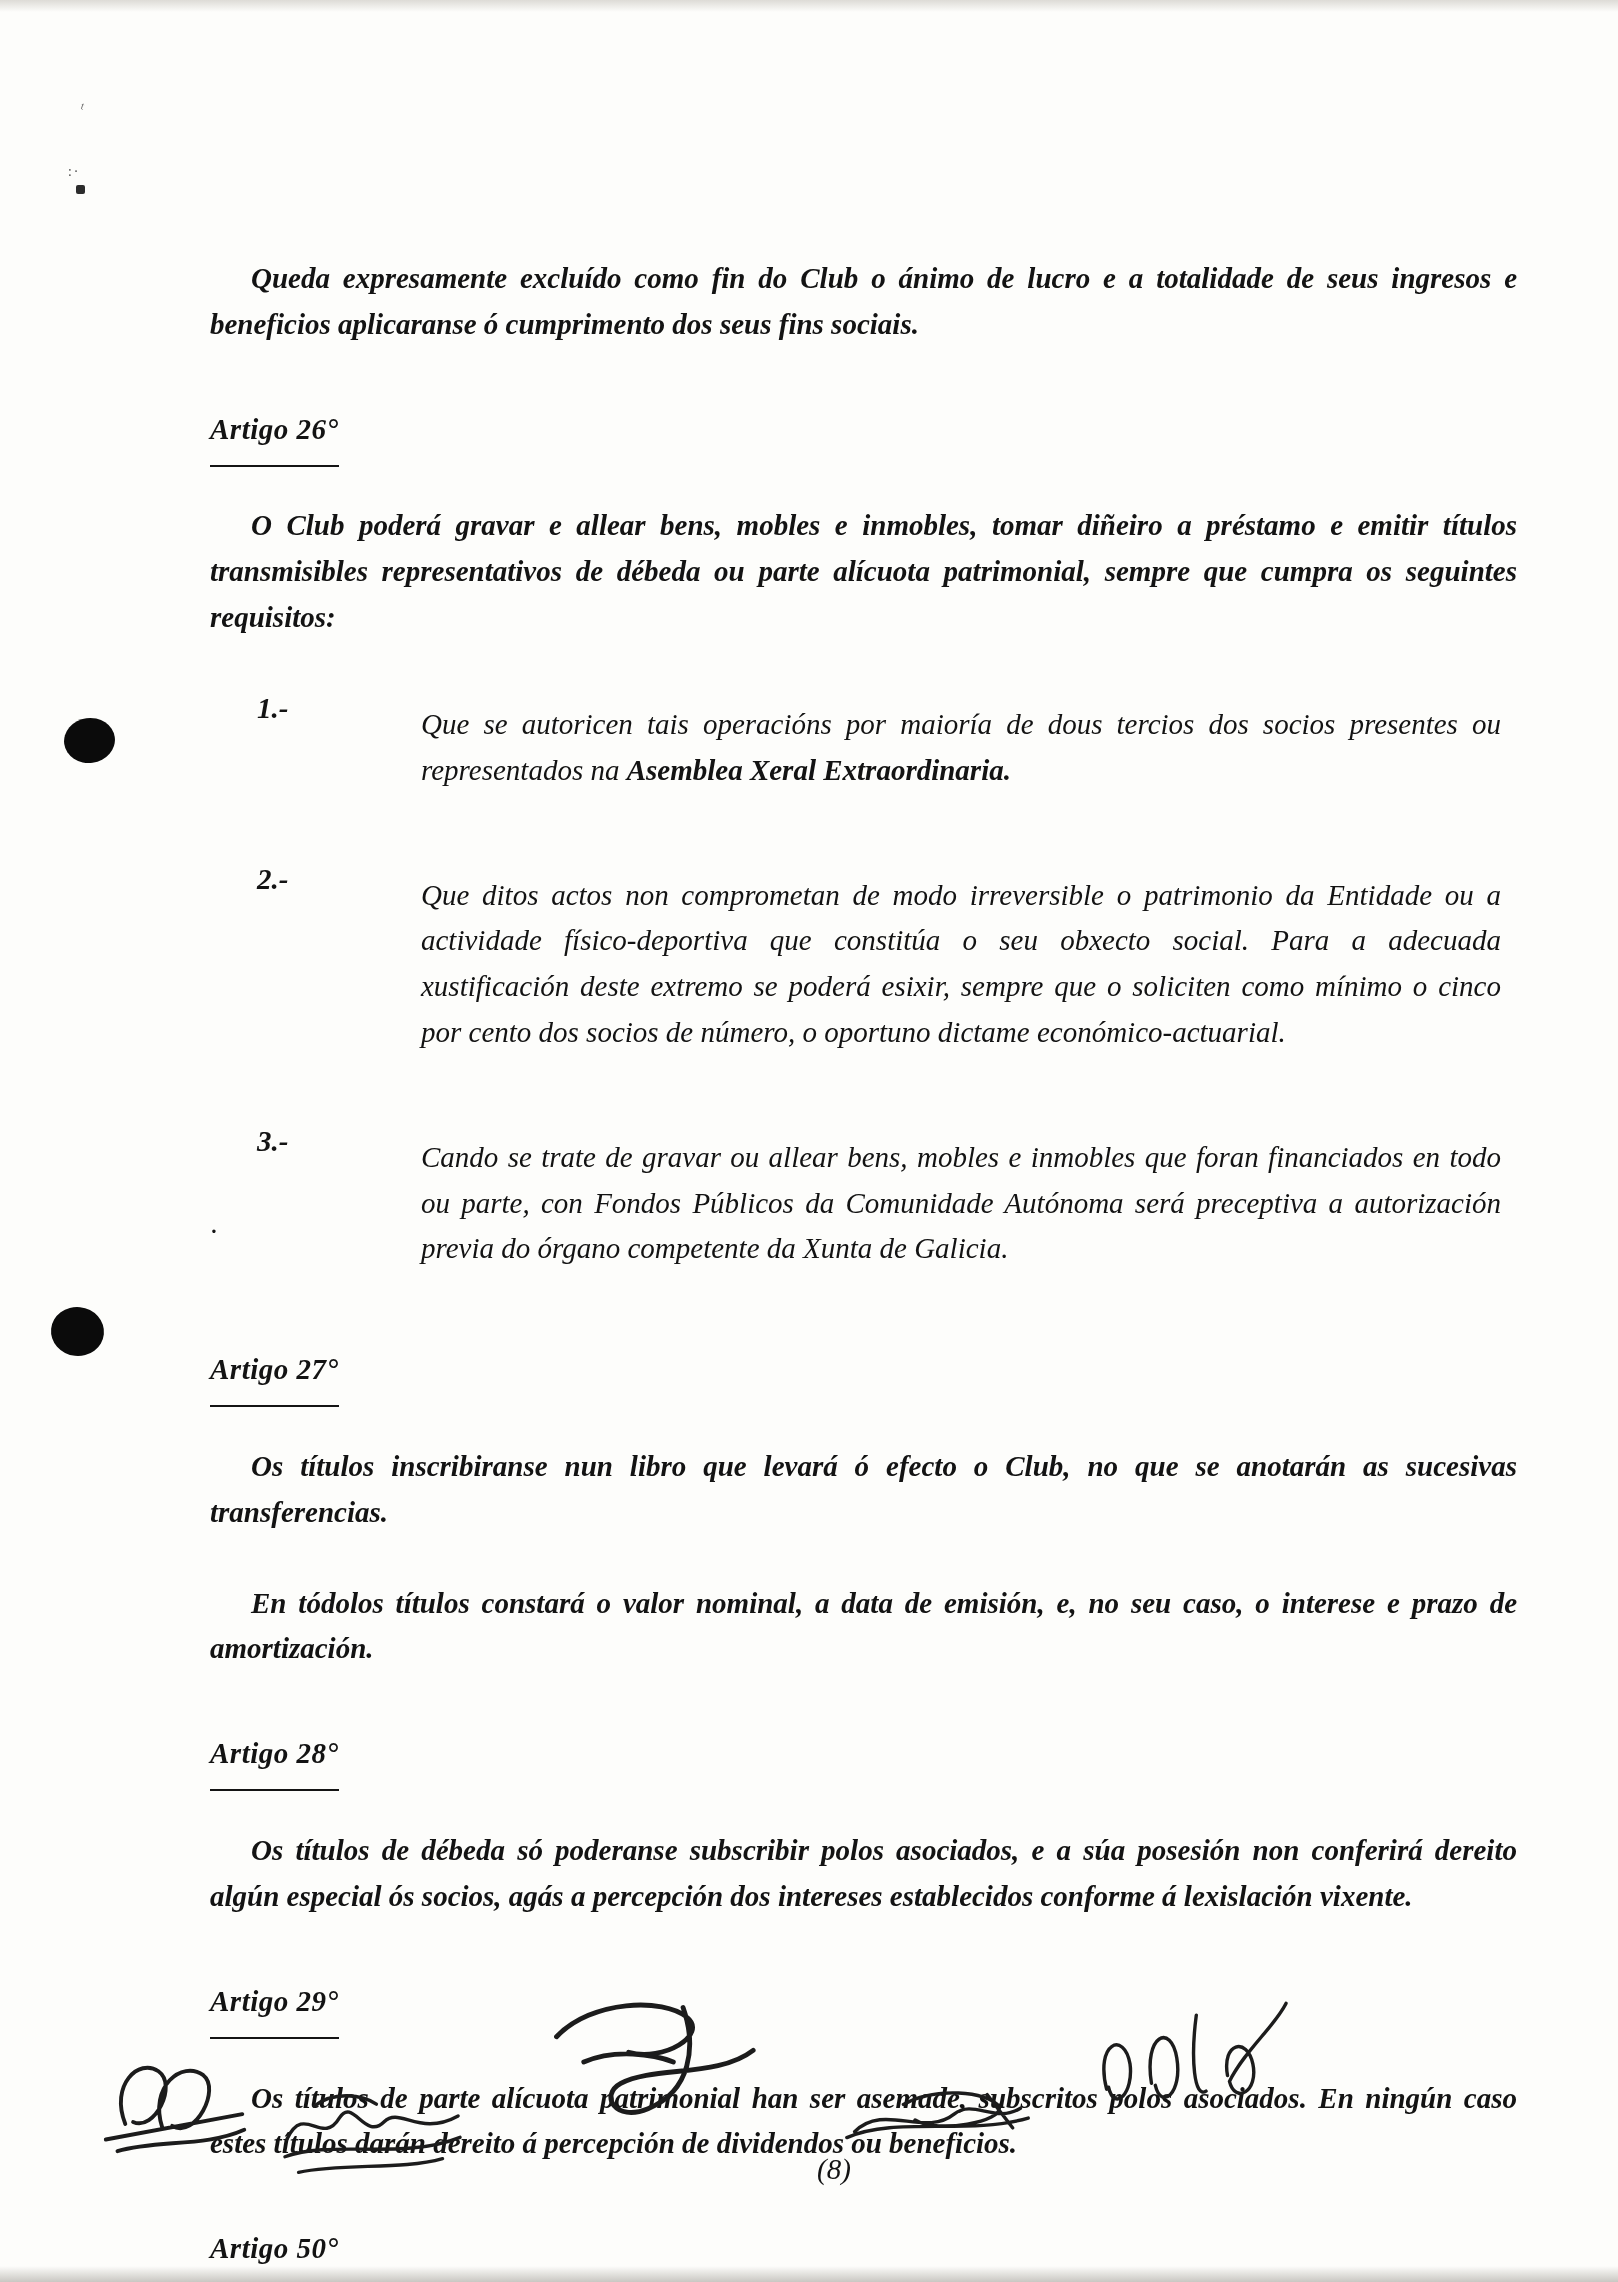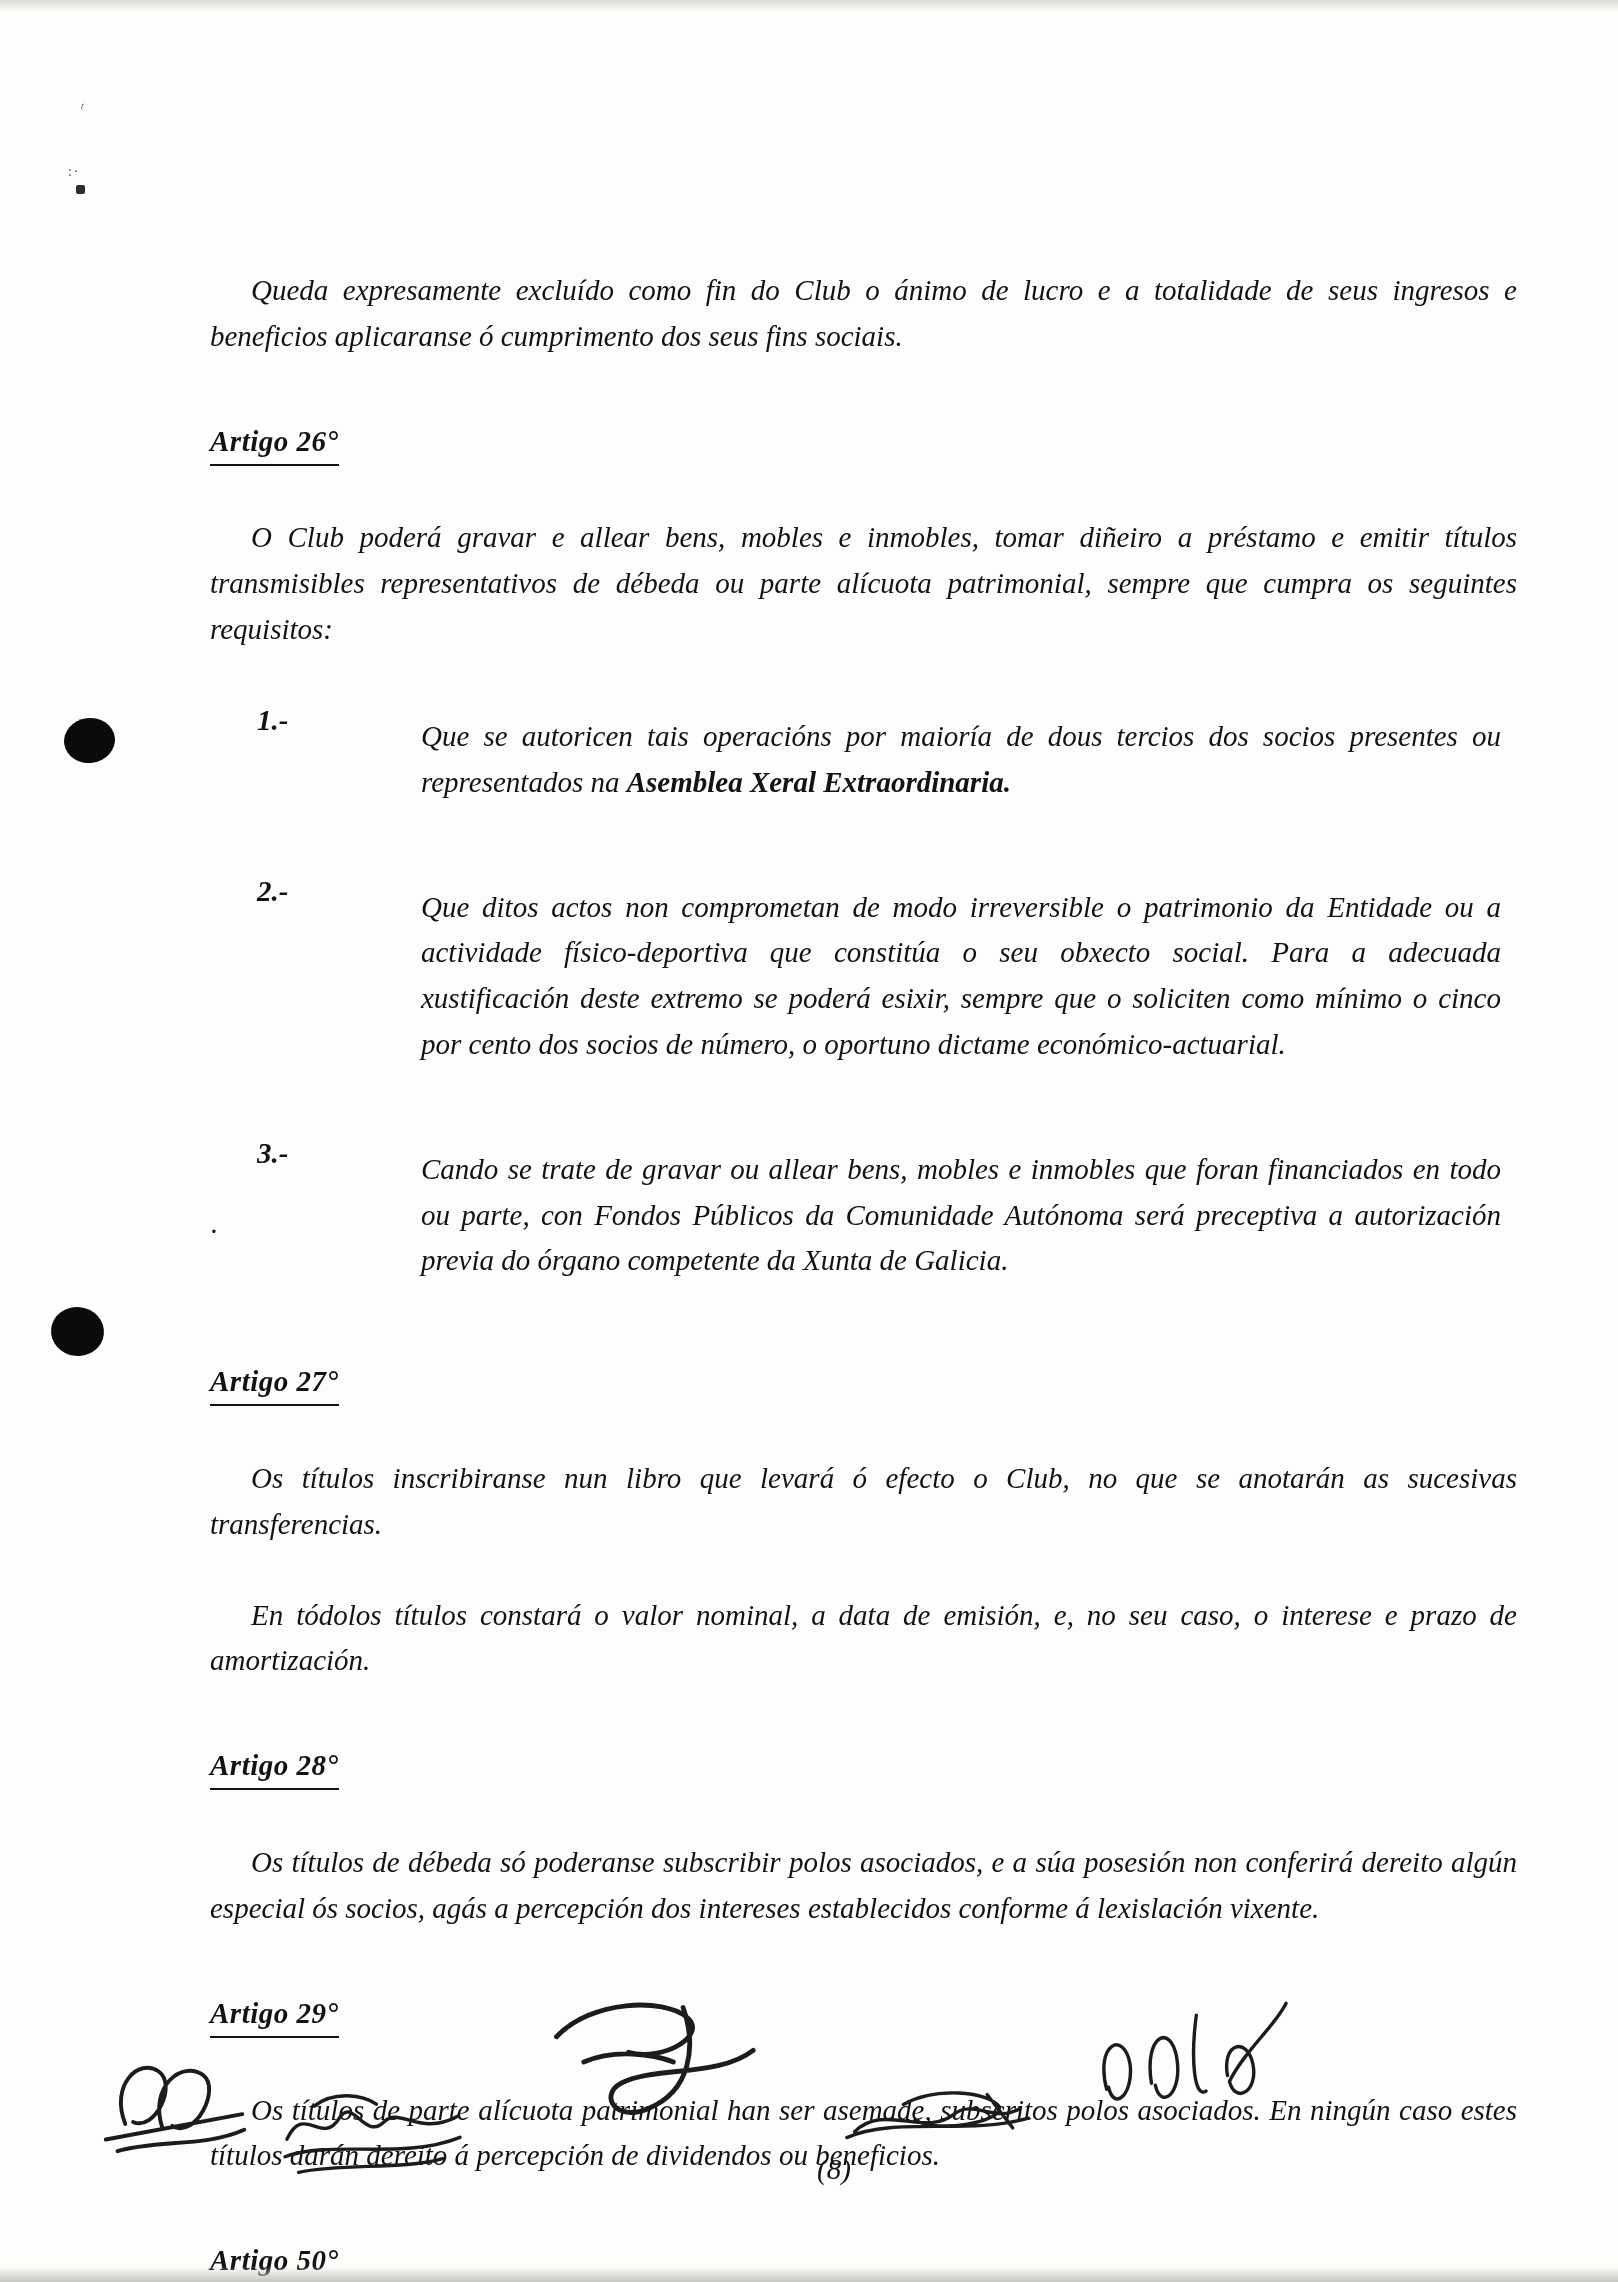--- a/index.html
+++ b/index.html
@@ -18,27 +18,27 @@
   }
   .page::after{
     content:"";position:absolute;bottom:0;left:0;right:0;height:15.6px;
     background:linear-gradient(rgba(255,255,255,0),#c9c7c2);
   }
   .content{
     position:absolute;left:210px;top:256px;width:1307px;
     font-style:italic;font-size:29px;line-height:1.58;color:#131313;
     text-align:justify;
   }
-  .para{margin:12px 0 45px 0;}
+  .para{margin:0 0 45px 0;font-weight:bold;}
   .indent{text-indent:41px;}
   .article-title{
     font-size:29px;font-weight:bold;font-style:italic;
     margin:59px 0 51px 0;letter-spacing:0.5px;
   }
-  .article-title .u{border-bottom:2.9px solid #141414;padding-bottom:7px;}
+  .article-title .u{border-bottom:2.9px solid #141414;padding-bottom:20px;}
   .req-list{margin:5.9px 0 0 47px;}
   .req-item{display:flex;margin:0 0 47px 0;}
   .req-marker{flex:none;width:148px;font-weight:bold;}
   .req-text{flex:1;margin:16px;}
   .req-text strong{font-weight:bold;}
   .hole{
     position:absolute;background:#0b0b0b;border-radius:50%;
   }
   .hole-1{left:64px;top:718px;width:51px;height:45px;transform:rotate(-8deg);}
   .hole-2{left:51px;top:1307px;width:53px;height:49px;transform:rotate(6deg);}

